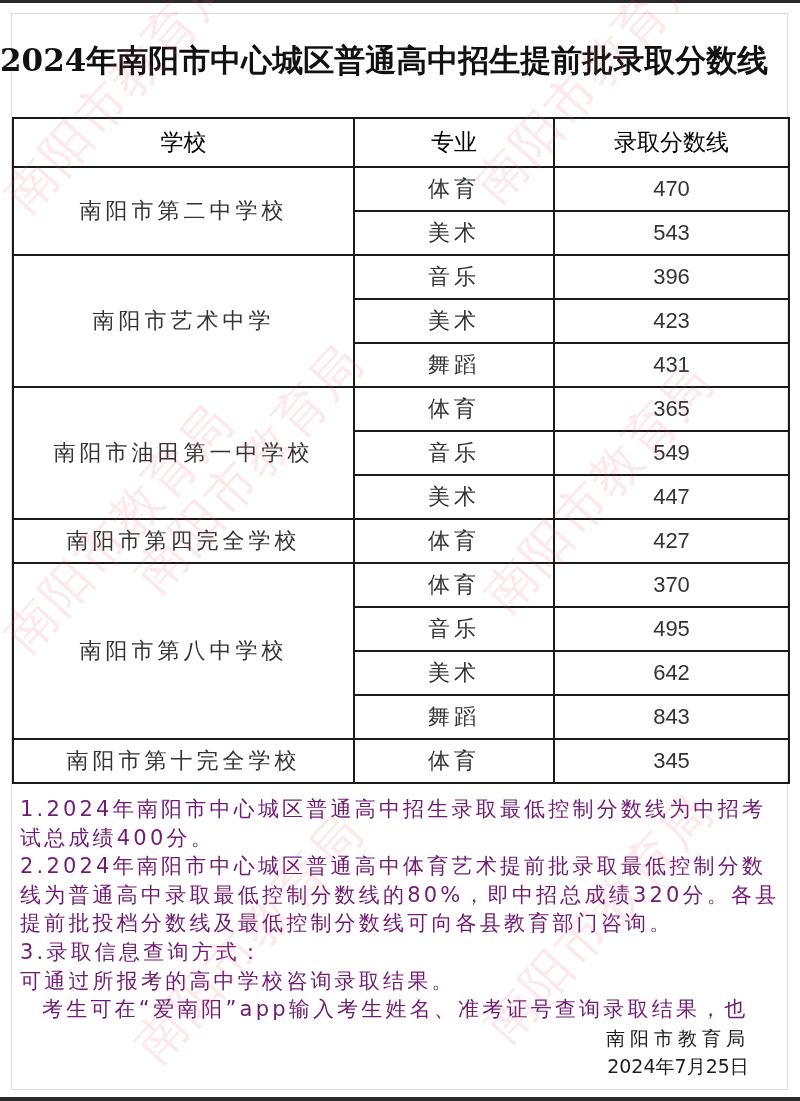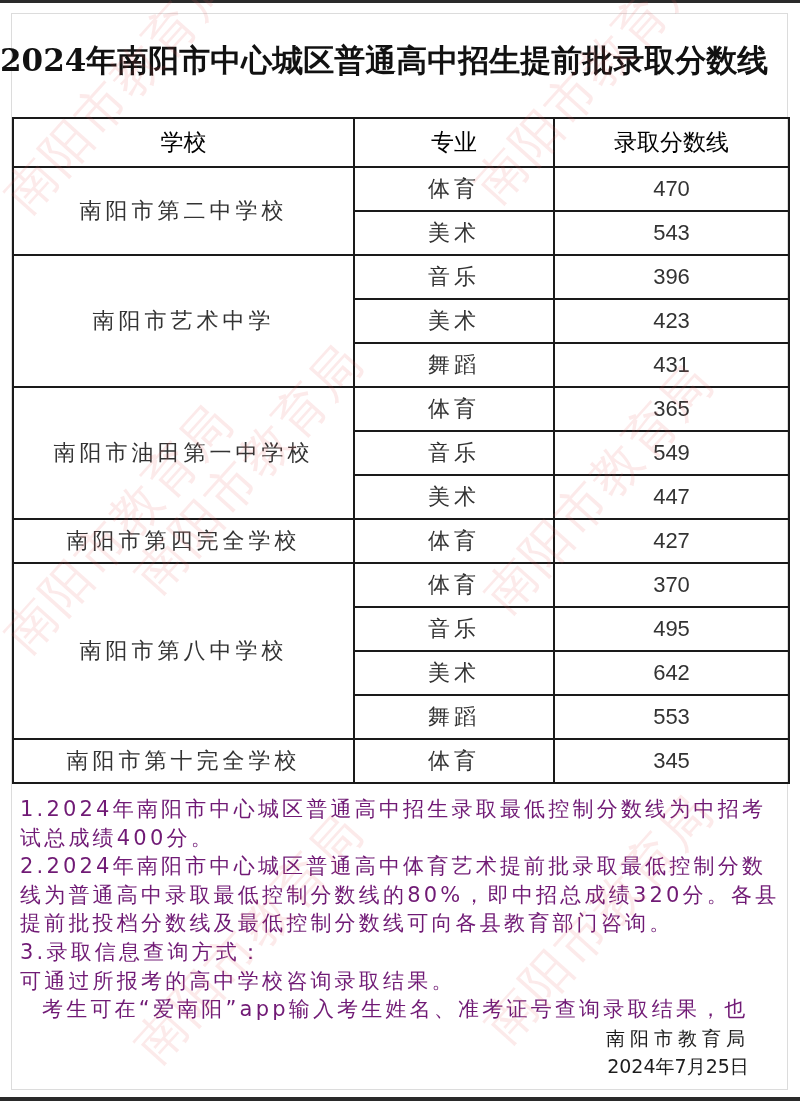--- a/index.html
+++ b/index.html
@@ -129,21 +129,21 @@
     <tr>
       <td class="major">音乐</td>
       <td class="score">495</td>
     </tr>
     <tr>
       <td class="major">美术</td>
       <td class="score">642</td>
     </tr>
     <tr>
       <td class="major">舞蹈</td>
-      <td class="score">553</td>
+      <td class="score">843</td>
     </tr>
 
     <tr>
       <td class="school">南阳市第十完全学校</td>
       <td class="major">体育</td>
       <td class="score">345</td>
     </tr>
   </tbody>
 </table>
 

